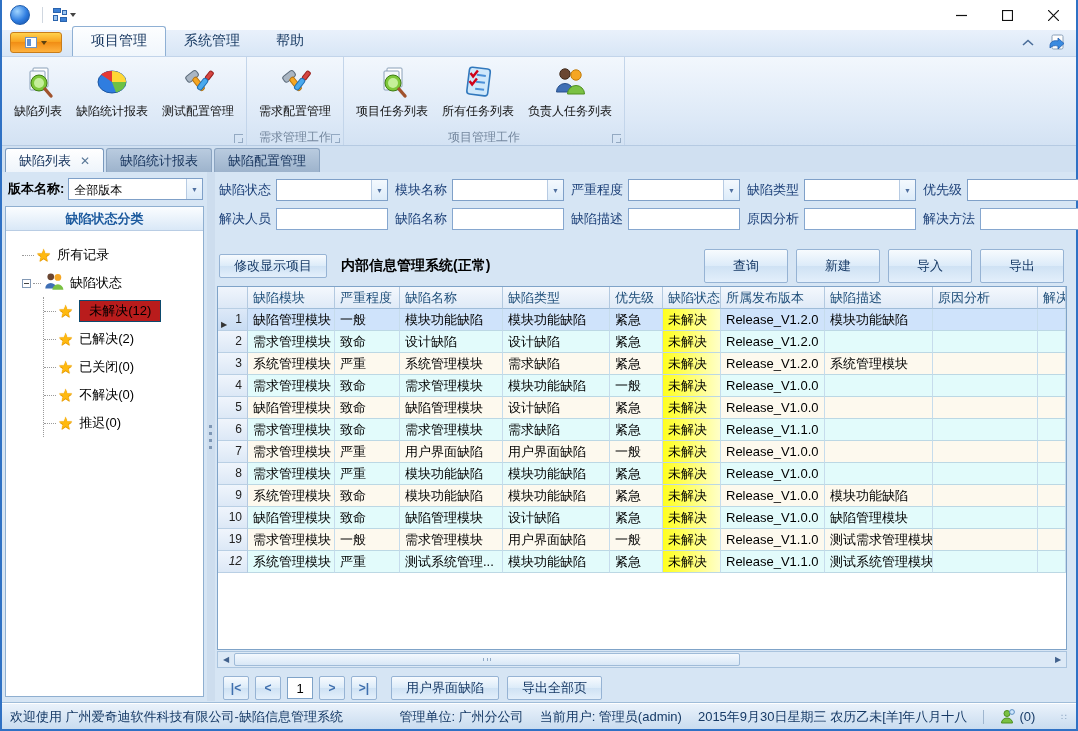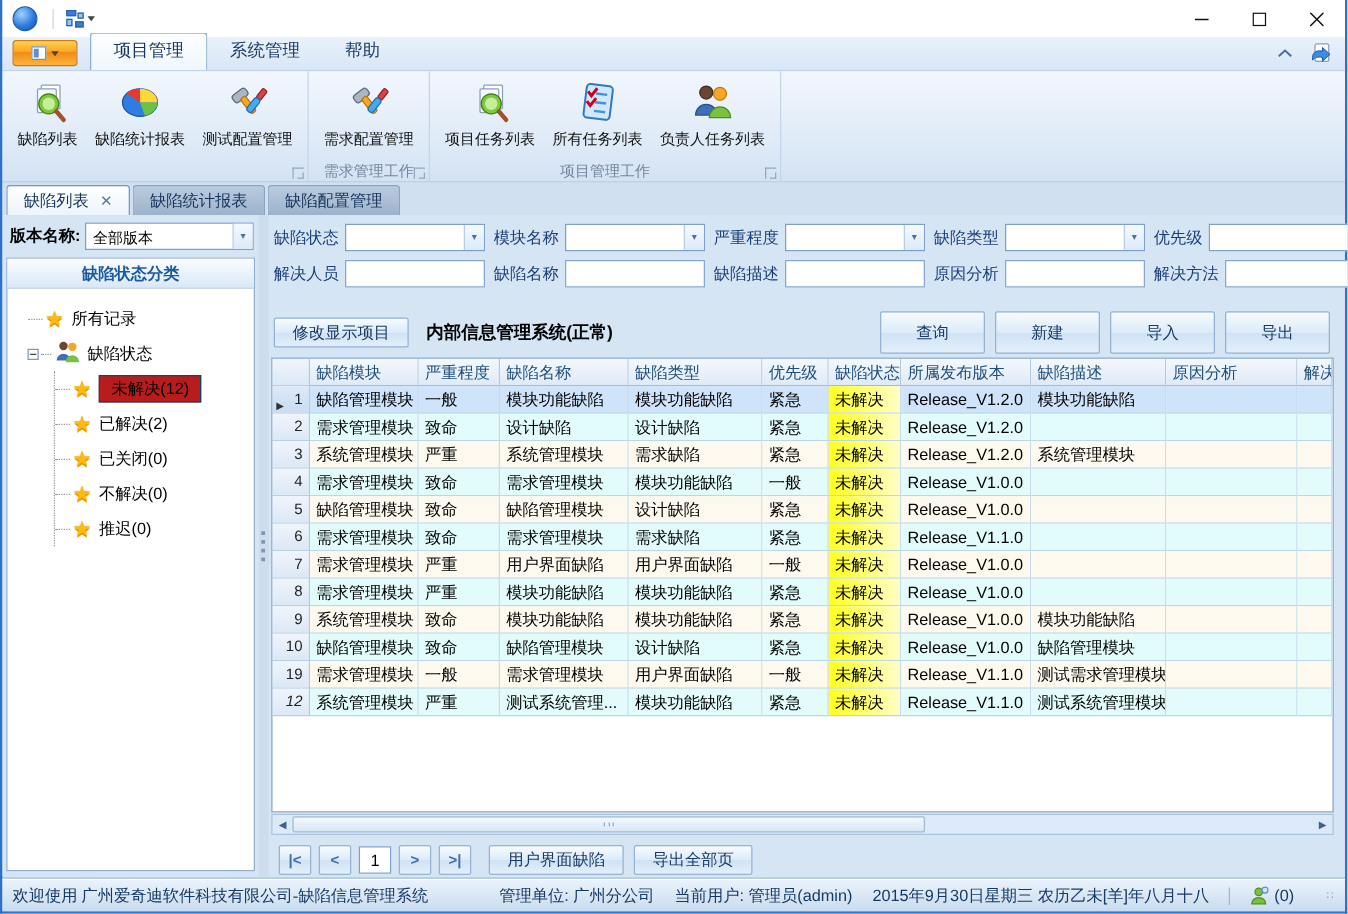--- a/index.html
+++ b/index.html
@@ -139,21 +139,21 @@
   .pager-summary { color:#000; font-size:13px; flex:1; }
   .pnav { display:flex; gap:6px; align-items:center; margin-right:14px; }
   .pnav .btn { width:26px; padding:0; color:#3f6fae; font-weight:bold; font-size:12px; }
   .page-box { width:26px; height:22px; border:1px solid #7fa3c8; text-align:center; font:13px "Liberation Sans","DejaVu Sans",sans-serif; }
   .pexport { display:flex; gap:8px; }
 
   
   .statusbar { position:absolute; left:0; right:0; bottom:0; height:26px;
     background:linear-gradient(#eaf2fb,#c9dcef); border-top:1px solid #ffffff; box-shadow:0 -1px 0 #9fbcd8;
     display:flex; align-items:center; color:#163a66; font-size:13px; padding:0 8px; }
-  .sb-left { flex:1; white-space:nowrap;font-family:Liberation Serif, serif; }
+  .sb-left { flex:1; white-space:nowrap; }
   .sb-right { display:flex; align-items:center; gap:16px; white-space:nowrap; }
   .sb-sep { width:1px; height:14px; background:#9fb6cf; }
   .sb-msg { display:flex; align-items:center; gap:4px; }
   .sb-grip { margin-left:10px; color:#8aa3c0; font-size:9px; letter-spacing:1px; }
 </style>
 </head>
 <body>
 
 <div class="window">
 

